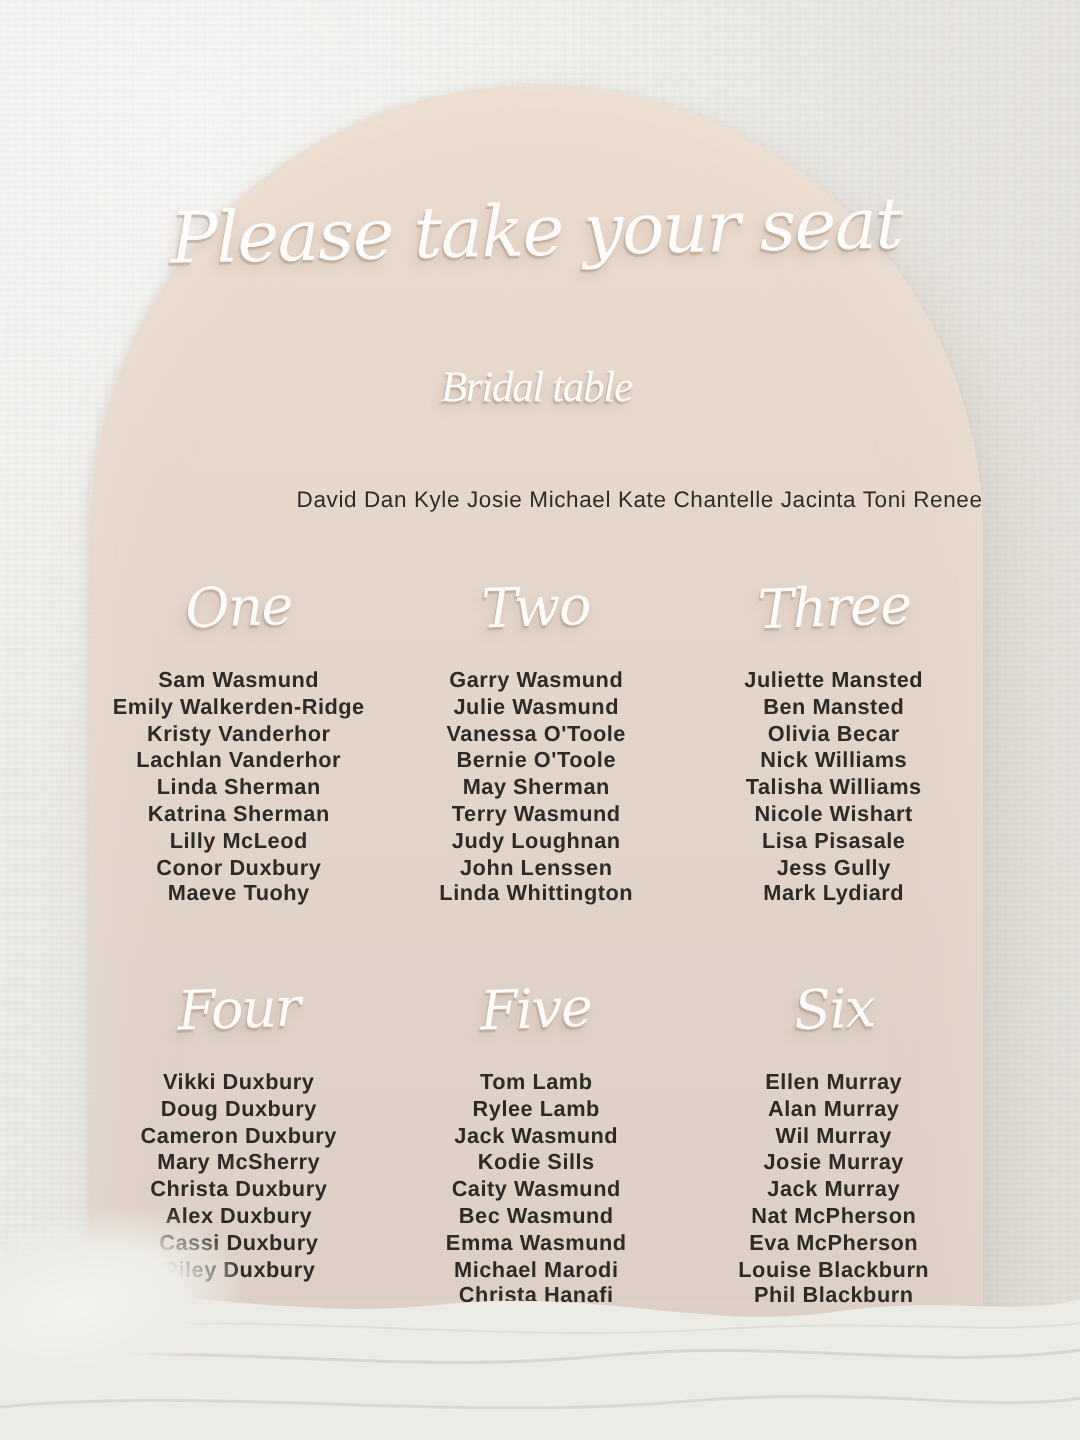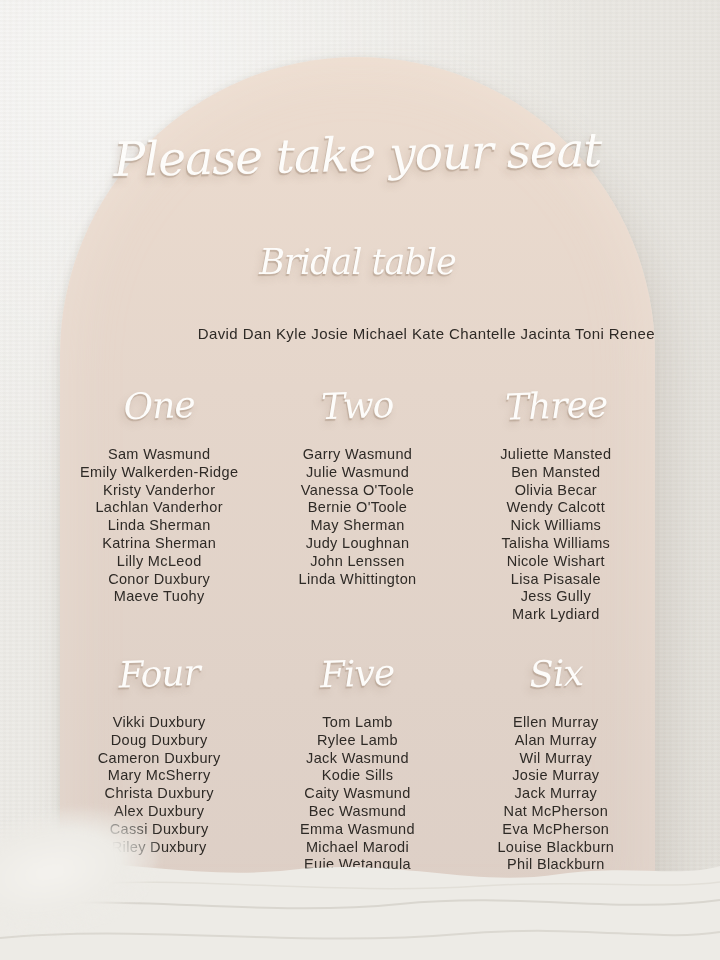--- a/index.html
+++ b/index.html
@@ -48,21 +48,22 @@
     letter-spacing:-1px;
     white-space:nowrap;
   }
   .sign-title{
     position:absolute;top:70px;left:0;right:0;
     font-size:47px;
     transform:rotate(-1.2deg);
   }
   .bridal-label{
     position:absolute;top:185px;left:0;right:0;
-    font-size:35px;
+    font-size:29px;
+    font-family:Liberation Serif, serif;
   }
   .bridal-names{
     position:absolute;top:268px;left:0;right:0;
     margin:0;text-align:right;
     font-size:15px;font-weight:normal;
     letter-spacing:0.4px;color:#2e2a26;
     white-space:nowrap;
   }
   .tables-row{
     position:absolute;left:0;width:595px;
@@ -72,21 +73,21 @@
   .row-2{top:596px;}
   .table-group{text-align:center;}
   .table-title{
     font-size:36px;
     margin-bottom:20px;
     transform:rotate(-2deg);
   }
   .guest-list{margin-top:0;}
   .guest-line{
     font-size:14.5px;
-    font-weight:normal;
+    font-weight:bold;
     letter-spacing:0.35px;
     line-height:17.8px;
     color:#2e2a26;
     white-space:nowrap;
   }
   
   .rug{
     position:absolute;left:0;bottom:0;width:720px;height:130px;z-index:5;
   }
   .rug svg{display:block;}
@@ -128,32 +129,32 @@
           </div>
       </section>
       <section class="table-group">
         <h3 class="script table-title">Two</h3>
         <div class="guest-list">
             <div class="guest-line">Garry Wasmund</div>
             <div class="guest-line">Julie Wasmund</div>
             <div class="guest-line">Vanessa O'Toole</div>
             <div class="guest-line">Bernie O'Toole</div>
             <div class="guest-line">May Sherman</div>
+            <div class="guest-line">Terry Wasmund</div>
             <div class="guest-line">Judy Loughnan</div>
             <div class="guest-line">John Lenssen</div>
             <div class="guest-line">Linda Whittington</div>
           </div>
       </section>
       <section class="table-group">
         <h3 class="script table-title">Three</h3>
         <div class="guest-list">
             <div class="guest-line">Juliette Mansted</div>
             <div class="guest-line">Ben Mansted</div>
             <div class="guest-line">Olivia Becar</div>
-            <div class="guest-line">Wendy Calcott</div>
             <div class="guest-line">Nick Williams</div>
             <div class="guest-line">Talisha Williams</div>
             <div class="guest-line">Nicole Wishart</div>
             <div class="guest-line">Lisa Pisasale</div>
             <div class="guest-line">Jess Gully</div>
             <div class="guest-line">Mark Lydiard</div>
           </div>
       </section>
     </div>
 
@@ -175,21 +176,20 @@
         <h3 class="script table-title">Five</h3>
         <div class="guest-list">
             <div class="guest-line">Tom Lamb</div>
             <div class="guest-line">Rylee Lamb</div>
             <div class="guest-line">Jack Wasmund</div>
             <div class="guest-line">Kodie Sills</div>
             <div class="guest-line">Caity Wasmund</div>
             <div class="guest-line">Bec Wasmund</div>
             <div class="guest-line">Emma Wasmund</div>
             <div class="guest-line">Michael Marodi</div>
-            <div class="guest-line">Euie Wetangula</div>
             <div class="guest-line">Christa Hanafi</div>
           </div>
       </section>
       <section class="table-group">
         <h3 class="script table-title">Six</h3>
         <div class="guest-list">
             <div class="guest-line">Ellen Murray</div>
             <div class="guest-line">Alan Murray</div>
             <div class="guest-line">Wil Murray</div>
             <div class="guest-line">Josie Murray</div>

